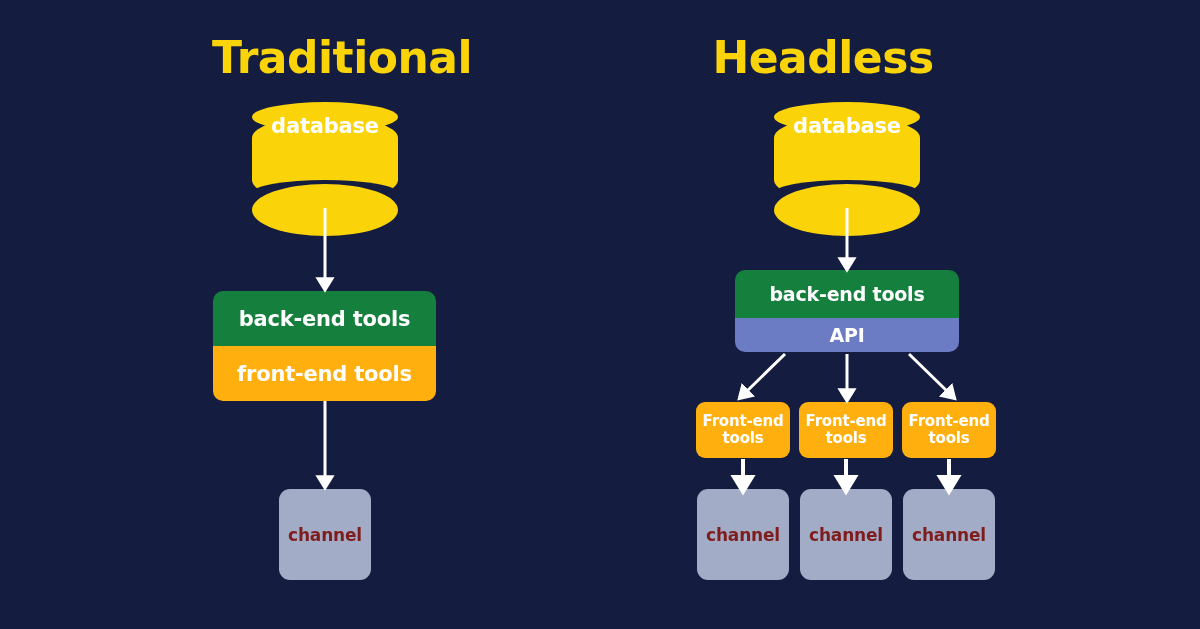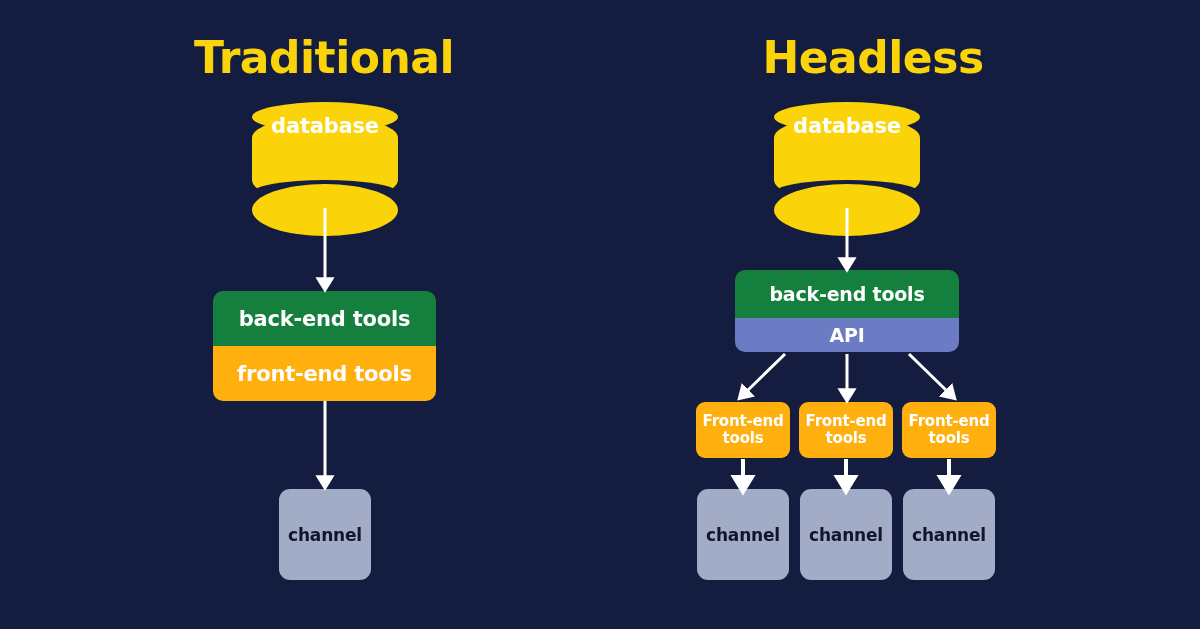--- a/index.html
+++ b/index.html
@@ -20,22 +20,22 @@
   .col-title {
     position: absolute;
     text-align: center;
     color: #fad408;
     font-size: 44px;
     font-weight: 700;
     letter-spacing: -0.5px;
     line-height: 1;
     white-space: nowrap;
   }
-  #title-traditional { left: 104px; top: 36px; width: 440px; }
-  #title-headless    { left: 653px; top: 36px; width: 440px; }
+  #title-traditional { left: 122px; top: 36px; width: 440px; }
+  #title-headless    { left: 603px; top: 36px; width: 440px; }
 
   
   .db {
     position: absolute;
     width: 146px;
     height: 128px;
   }
   .db-body {
     position: absolute;
     left: 0;
@@ -138,21 +138,21 @@
   #fe-box-3 { left: 902px; top: 402px; }
 
   
   .channel-box {
     position: absolute;
     background: #a3acc6;
     border-radius: 11px;
     display: flex;
     align-items: center;
     justify-content: center;
-    color: #0f172a;
+    color: #7f1d1d;
     font-weight: 600;
     letter-spacing: -0.2px;
   }
   #channel-traditional {
     left: 279px; top: 489px; width: 92px; height: 91px; font-size: 17px;
   }
   #channel-h-1 { left: 697px; top: 489px; width: 92px; height: 91px; font-size: 17px; }
   #channel-h-2 { left: 800px; top: 489px; width: 92px; height: 91px; font-size: 17px; }
   #channel-h-3 { left: 903px; top: 489px; width: 92px; height: 91px; font-size: 17px; }
 

